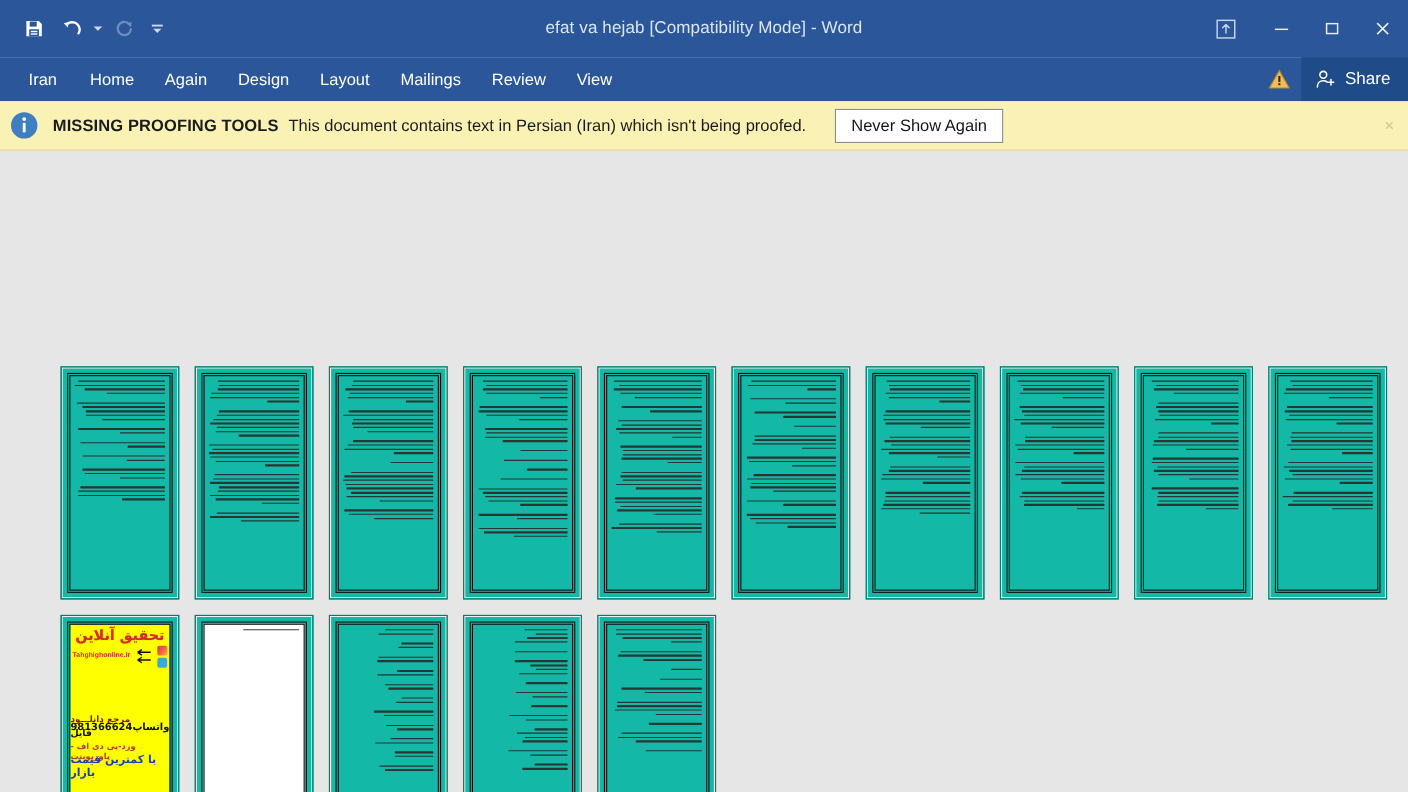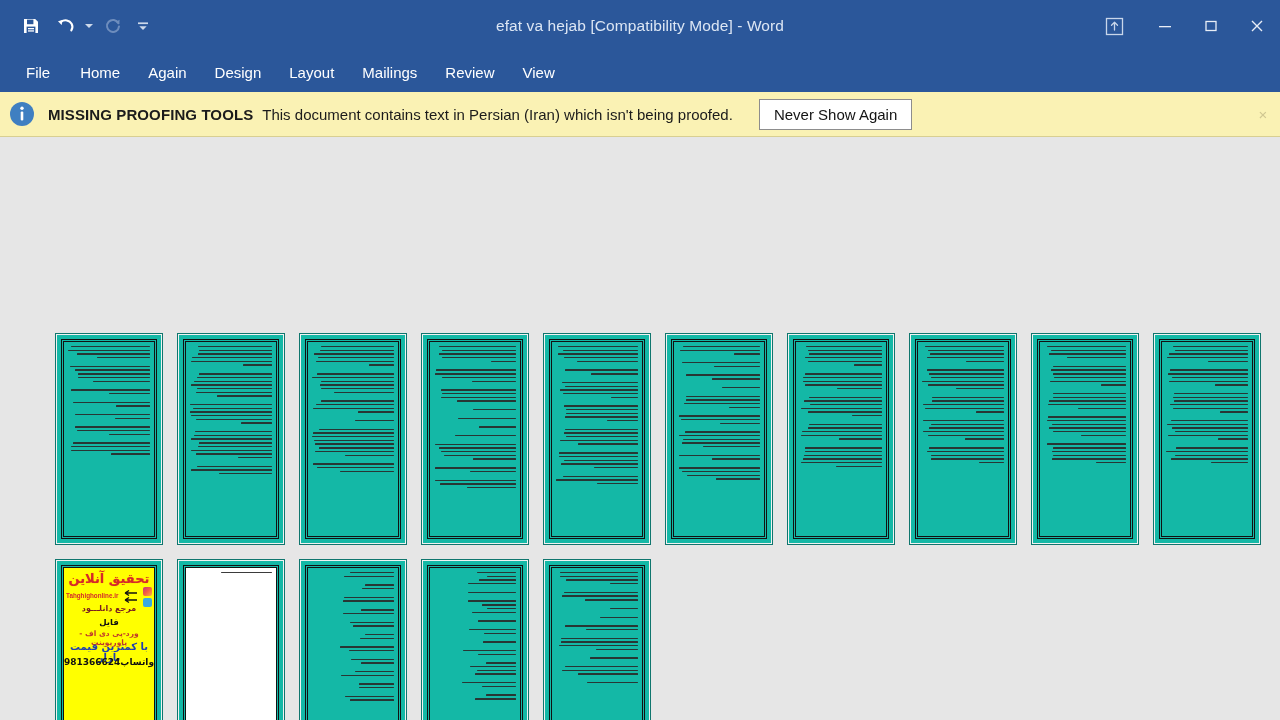--- a/index.html
+++ b/index.html
@@ -165,22 +165,22 @@
   .ad-site{
     position:absolute; left:2px; top:24px; font-size:6.3px; color:#d42a2a;
     font-weight:bold; font-family:"Liberation Sans", sans-serif;
   }
   .ad-arrow{ position:absolute; left:56px; top:22px; width:18px; height:14px; }
   .ad-badges{ position:absolute; right:2px; top:19px; display:flex; flex-direction:column; gap:2px; }
   .badge{ width:9px; height:9px; border-radius:2px; }
   .b1{ background:linear-gradient(135deg,#c13584,#f56040,#fcaf45); }
   .b2{ background:#3aa9e0; }
   .ad-l{
-    position:absolute; left:0; right:0; text-align:center; direction:rtl;
-    font-family:"DejaVu Sans", sans-serif; color:#111; font-weight:bold;
+    position:absolute; left:0; right:0; text-align:left; direction:rtl;
+    font-family:"DejaVu Sans", sans-serif; color:#111; font-weight:bold;margin-top:45px;
   }
   .ad-l1{ top:36px; font-size:8px; color:#7a1f1f; }
   .ad-l2{ top:49px; font-size:8.5px; color:#111; }
   .ad-l3{ top:61px; font-size:7.5px; color:#c0392b; }
   .ad-l4{ top:73px; font-size:10px; color:#1f3fb0; }
   .ad-phone{
     position:absolute; left:0; right:0; top:89px; text-align:center; direction:rtl;
     font-size:9px; font-weight:bold; color:#111; font-family:"DejaVu Sans", sans-serif;
   }
 </style>
@@ -247,31 +247,48 @@
     <div class="win-btn">
       <svg width="16" height="16" viewBox="0 0 16 16" aria-hidden="true">
         <path d="M3 3l10 10M13 3L3 13" stroke="#e9eef7" stroke-width="1.4"></path>
       </svg>
     </div>
   </div>
 </div>
 
 <div class="ribbon">
   <div class="tabs">
-    <div class="tab">File</div>
+    <div class="tab">Iran</div>
     <div class="tab">Home</div>
     <div class="tab">Again</div>
     <div class="tab">Design</div>
     <div class="tab">Layout</div>
     <div class="tab">Mailings</div>
     <div class="tab">Review</div>
     <div class="tab">View</div>
   </div>
 
 
+  <div class="ribbon-right">
+    <div class="warn-btn">
+      <svg width="22" height="20" viewBox="0 0 22 20" aria-hidden="true">
+        <path d="M11 2.2L20 18H2z" fill="#f0bd5a" stroke="#b98a2c" stroke-width="1"></path>
+        <rect x="10.1" y="7" width="1.9" height="5.6" fill="#3a2a06"></rect>
+        <rect x="10.1" y="13.6" width="1.9" height="1.9" fill="#3a2a06"></rect>
+      </svg>
+    </div>
+    <div class="share-btn">
+      <svg width="20" height="20" viewBox="0 0 20 20" aria-hidden="true">
+        <circle cx="8" cy="6" r="3.1" stroke="#ffffff" stroke-width="1.4" fill="none"></circle>
+        <path d="M2.6 17c0-3.4 2.4-5.6 5.4-5.6 1.4 0 2.6.4 3.6 1.2" stroke="#ffffff" stroke-width="1.4" fill="none" stroke-linecap="round"></path>
+        <path d="M15 10.3v5M12.5 12.8h5" stroke="#ffffff" stroke-width="1.4" stroke-linecap="round"></path>
+      </svg>
+      <span>Share</span>
+    </div>
+  </div>
 </div>
 
 <div class="notibar">
   <span class="noti-icon">
     <svg width="28" height="28" viewBox="0 0 28 28" aria-hidden="true">
       <circle cx="14" cy="14" r="12" fill="#3f7fc1"></circle>
       <rect x="12.7" y="11.5" width="2.6" height="9" rx="1.1" fill="#ffffff"></rect>
       <circle cx="14" cy="8.2" r="1.7" fill="#ffffff"></circle>
     </svg>
   </span>

